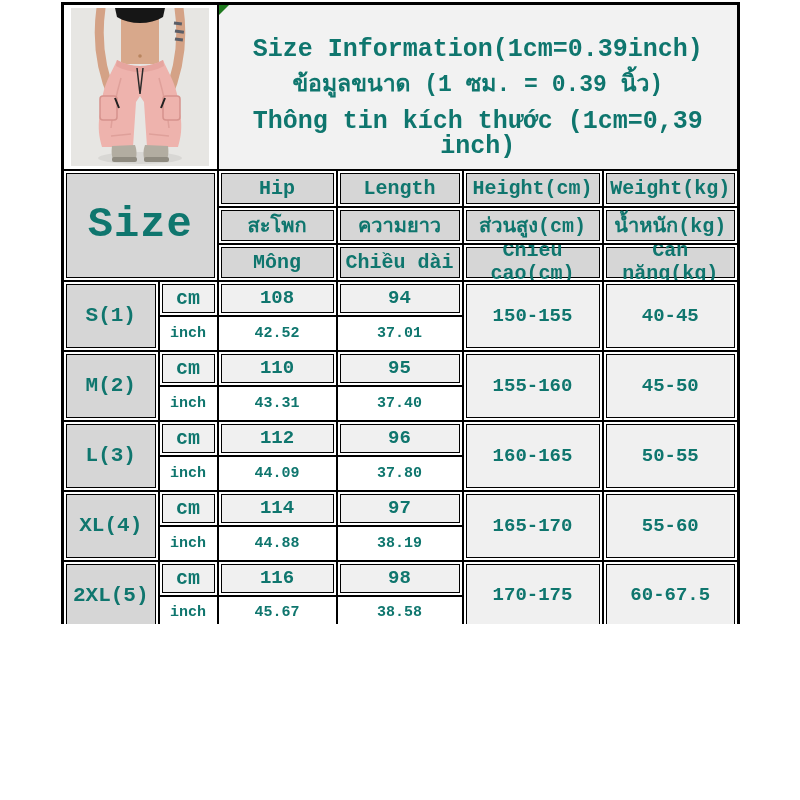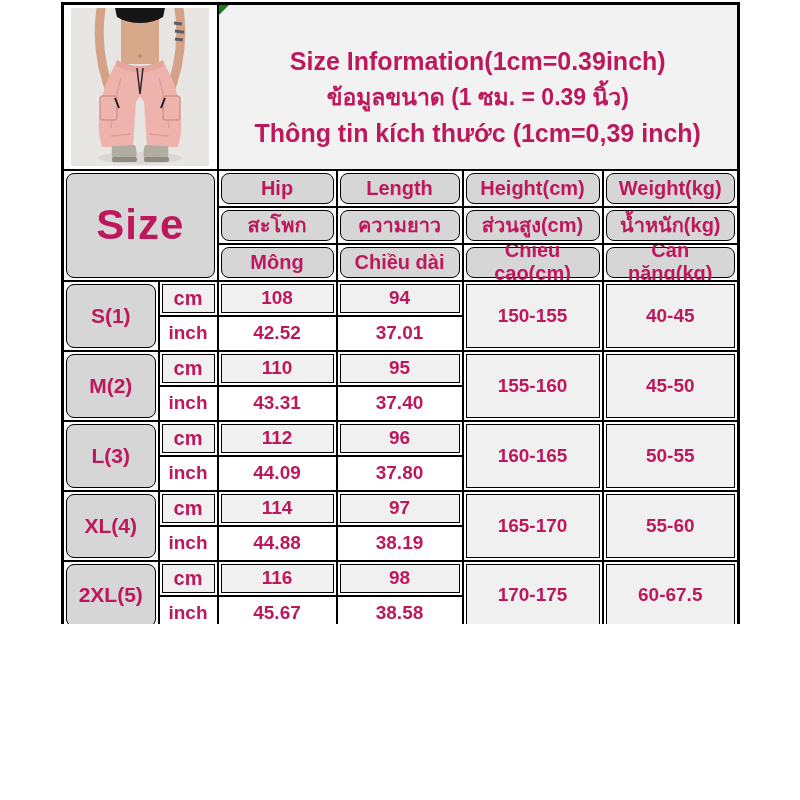--- a/index.html
+++ b/index.html
@@ -1,41 +1,41 @@
 <!DOCTYPE html>
 <html><head>
 <meta charset="utf-8">
 <style>
   html,body{margin:0;padding:0;background:#ffffff;}
   .sheet{
     position:relative;width:800px;height:624px;background:#ffffff;overflow:hidden;
-    font-family:Liberation Sans, sans-serif;color:#be185d;
+    font-family:Liberation Mono, monospace;color:#0f766e;
   }
   .content{position:absolute;left:61px;top:2px;width:676px;}
   table.size-table{
     border-collapse:collapse;table-layout:fixed;width:676px;
     border:3px solid #000;
   }
   table.size-table td{
     border:2px solid #000;padding:0;text-align:center;vertical-align:middle;
     position:relative;overflow:hidden;
   }
   tr.r-photo{height:166px;}
   tr.r-head{height:37px;}
   tr.r-body{height:35px;}
   td.photo-cell{background:#ffffff;}
   td.title-cell{background:#f2f2f2;}
   .inset{
     position:absolute;left:2px;top:2px;right:2px;bottom:2px;
     border:1px solid #000;
     display:flex;align-items:center;justify-content:center;
   }
-  .inset.dark{background:#d6d6d6;border-radius:8px;}
+  .inset.dark{background:#d6d6d6;}
   .inset.light{background:#f0f0f0;}
-  .plain{font-weight:bold;font-size:19px;}
+  .plain{font-weight:bold;font-size:15px;}
   .hdr-txt{font-weight:bold;font-size:20px;}
   .val-txt{font-weight:bold;font-size:19px;}
   .size-big{font-weight:bold;font-size:42px;letter-spacing:1px;}
   .size-lbl{font-weight:bold;font-size:21px;}
   .title-block{padding-top:30px;line-height:1.0;}
   .title-en{font-weight:bold;font-size:25px;margin:0 0 12px 0;}
   .title-th{font-weight:bold;font-size:23px;margin:0 0 12px 0;}
   .title-vi{font-weight:bold;font-size:25px;margin:8px;}
   .corner-marker{
     position:absolute;left:0;top:0;width:0;height:0;

